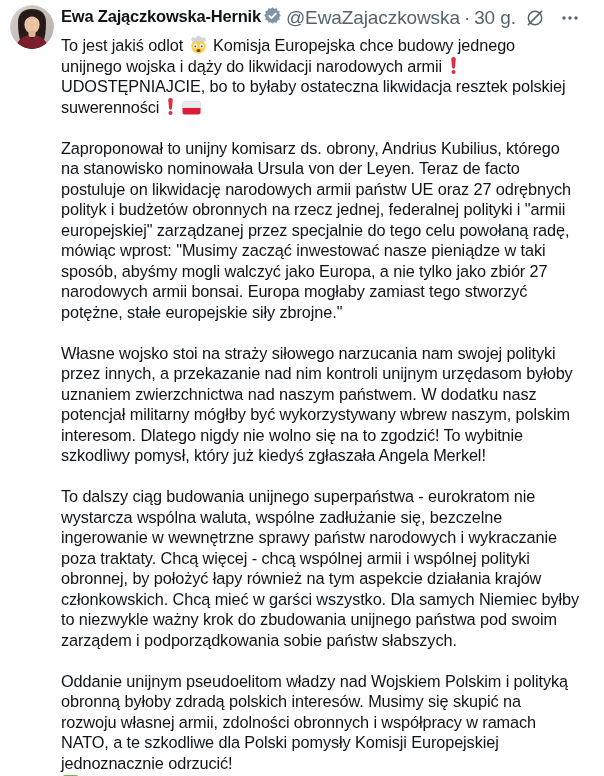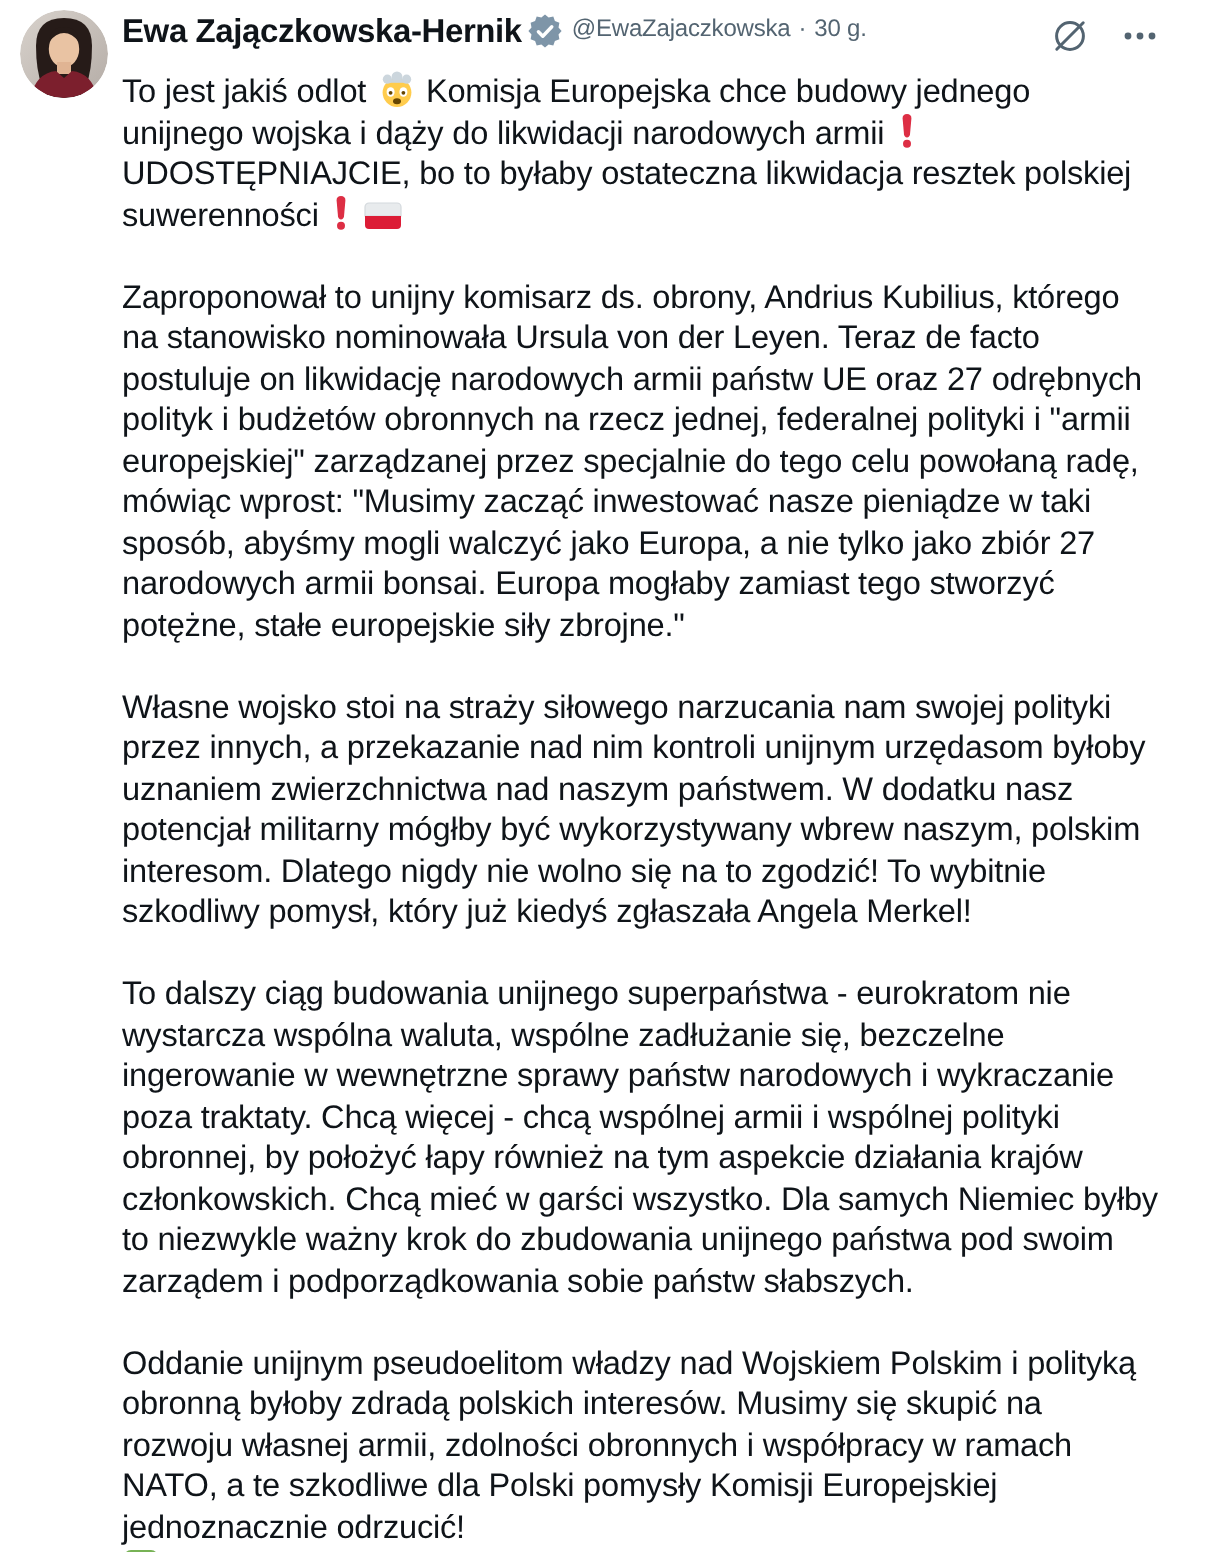--- a/index.html
+++ b/index.html
@@ -53,21 +53,21 @@
   }
   .badge {
     display: inline-block;
     margin-left: 3px;
     width: 17px;
     height: 17px;
   }
   .badge svg { display: block; }
   .handle, .sep, .time {
     color: #536471;
-    font-size: 12px;
+    font-size: 19px;
     letter-spacing: -0.1px;
   }
   .handle { margin-left: 5px; cursor: pointer; }
   .sep { margin: 0 4px; }
   .time { cursor: pointer; }
   .header-actions {
     margin-left: auto;
     display: flex;
     align-items: center;
     gap: 14px;

